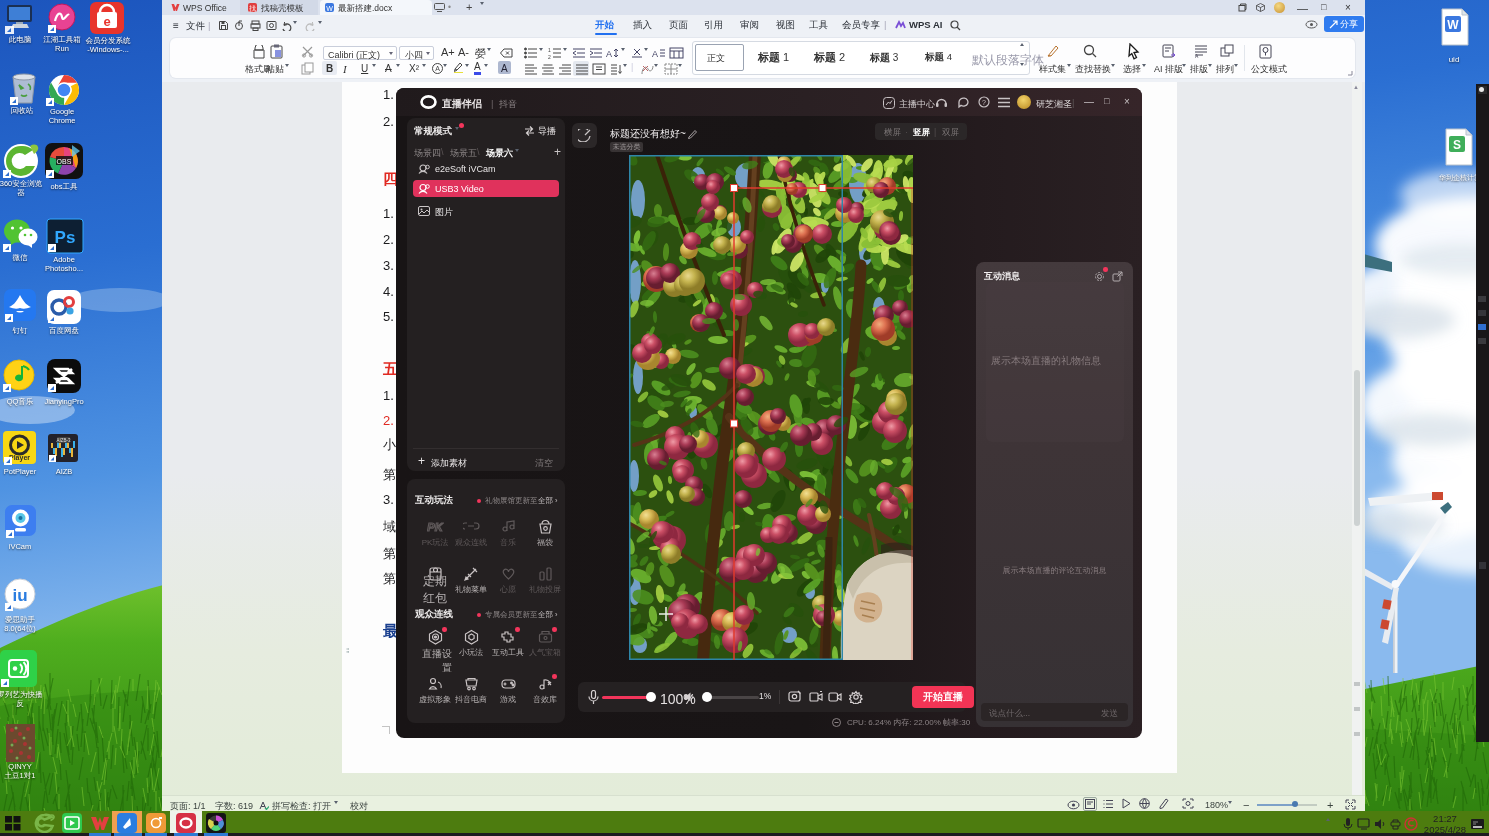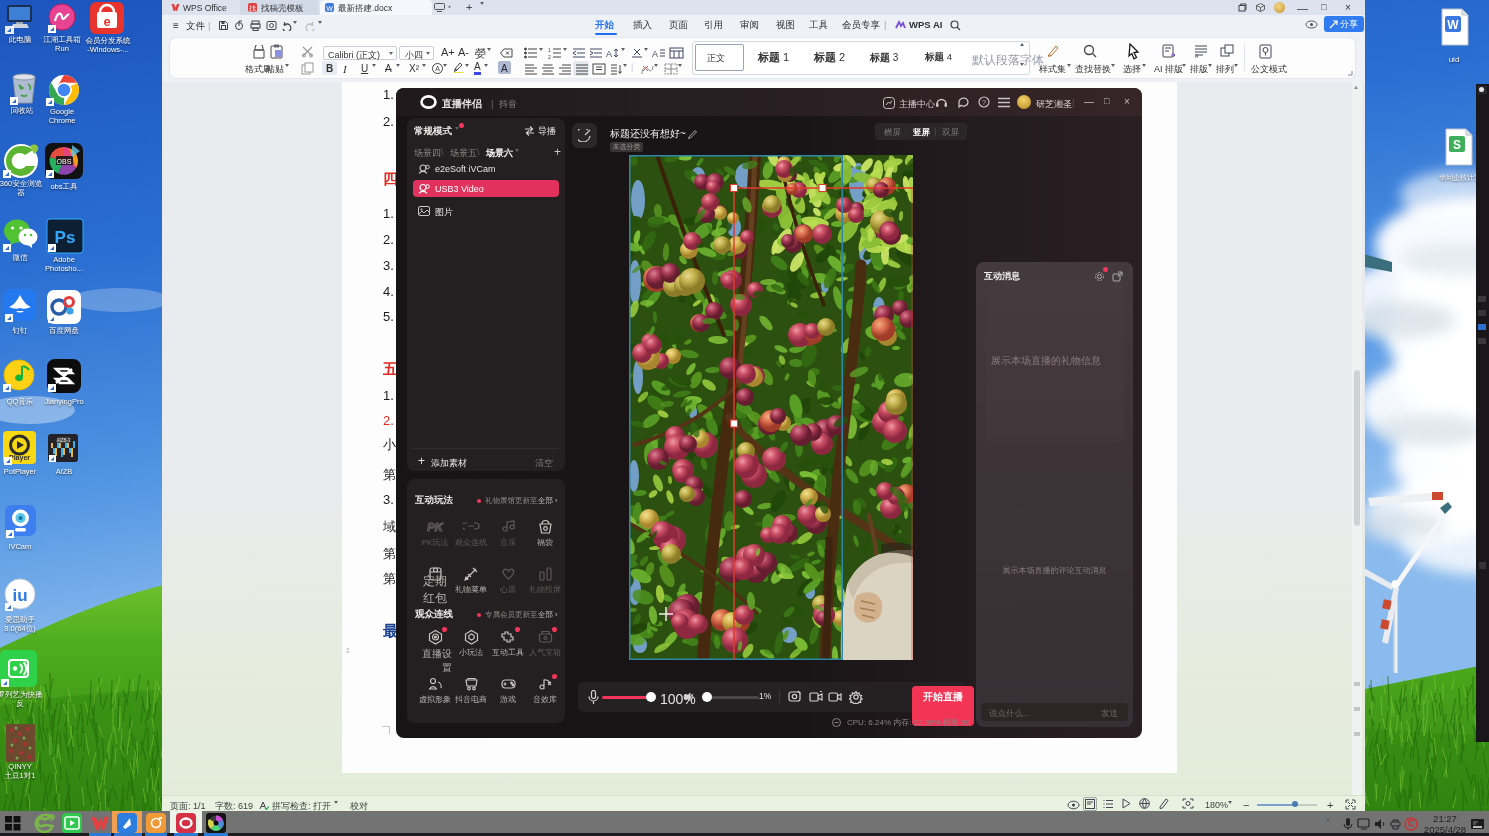--- a/index.html
+++ b/index.html
@@ -918,21 +918,21 @@
             <path d="M11,1.5 l2,0"></path>
           </svg>
       <svg class="abs" style="left:250px;top:8px" width="14" height="14" fill="none" stroke="#d5d0d1" stroke-width="1.2">
             <rect x="1" y="3" width="8.5" height="8" rx="1.5"></rect>
             <path d="M9.5,6 L13,4 L13,10 L9.5,8 Z"></path>
           </svg>
       <svg class="abs" style="left:271px;top:8px" width="14" height="14" fill="none" stroke="#d5d0d1" stroke-width="1.2">
             <circle cx="7" cy="7" r="2.2"></circle>
             <path d="M7,1.5 l1,2 2,-0.6 0.3,2.2 2.2,0.4 -1,2 1.6,1.5 -1.9,1.2 0.5,2.1 -2.2,0 -0.9,2 -1.9,-1.1 -1.9,1.1 -0.9,-2 -2.2,0 0.5,-2.1 -1.9,-1.2 1.6,-1.5 -1,-2 2.2,-0.4 0.3,-2.2 2,0.6 Z"></path>
           </svg>
-      <div class="abs" style="left:334px;top:4px;width:62px;height:40px;background:#f23455;border-radius:4px;color:#fff;font-weight:bold;font-size:10px;text-align:center;line-height:22px">开始直播</div>
+      <div class="abs" style="left:334px;top:4px;width:62px;height:22px;background:#f23455;border-radius:4px;color:#fff;font-weight:bold;font-size:10px;text-align:center;line-height:22px">开始直播</div>
     </div>
     <svg class="abs" style="left:264px;top:602px" width="9" height="9">
           <circle cx="4.5" cy="4.5" r="4" fill="none" stroke="#8b8385"></circle>
           <path d="M2.5,4.5 l4,0" stroke="#8b8385"></path>
         </svg>
     <span class="abs" style="left:279px;top:601px;font-size:8px;color:#8b8385;white-space:nowrap">CPU: 6.24% 内存: 22.00% 帧率:30</span>
   </div>
 <svg class="abs" style="left:233px;top:67px" width="284" height="505" viewBox="0 0 284 505">
 <defs>
           <radialGradient id="pr" cx="0.35" cy="0.3">
@@ -1789,21 +1789,21 @@
     <div class="abs" style="left:10px;top:20px;width:138px;height:160px;background:#4a3f42;border-radius:6px;opacity:0.25"></div>
     <div class="abs" style="left:0;top:92px;width:140px;text-align:center;color:#877b7e;font-size:10px">展示本场直播的礼物信息</div>
     <div class="abs" style="left:0;top:303px;width:157px;text-align:center;color:#877b7e;font-size:8px">展示本场直播的评论互动消息</div>
     <div class="abs" style="left:5px;top:441px;width:147px;height:18px;background:#2b2526;border-radius:4px">
       <span class="abs" style="left:8px;top:5px;color:#6e6769;font-size:8.5px">说点什么...</span>
       <span class="abs" style="left:120px;top:5px;color:#6e6769;font-size:8.5px">发送</span>
     </div>
   </div>
 </div>
 
-<div class="abs" id="taskbar" style="left:0;top:811px;width:1489px;height:25px;background:#737373">
+<div class="abs" id="taskbar" style="left:0;top:811px;width:1489px;height:25px;background:#4d7c0f">
 <svg class="abs" style="left:4px;top:3px" width="18" height="18">
         <g fill="#111">
           <rect x="1" y="2" width="7" height="6.5"></rect>
           <rect x="9.5" y="2" width="7" height="6.5"></rect>
           <rect x="1" y="10" width="7" height="6.5"></rect>
           <rect x="9.5" y="10" width="7" height="6.5"></rect>
         </g>
       </svg>
 <svg class="abs" style="left:34px;top:2px" width="21" height="21">
         <path d="M10.5,2 a8.5,8.5 0 1 0 8,11 l-8,-1 a4,4 0 1 1 0,-5.5 l7,-2.5 a8.5,8.5 0 0 0 -7,-2" fill="none" stroke="#7ab648" stroke-width="2.6"></path>

